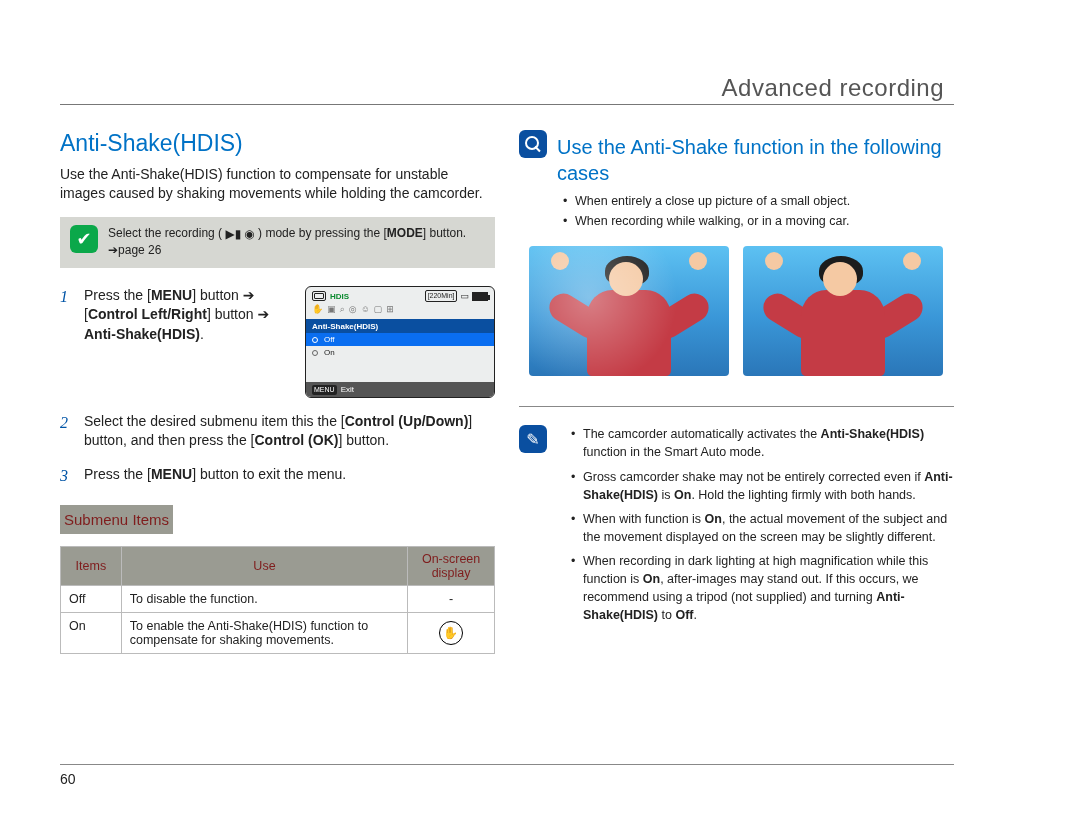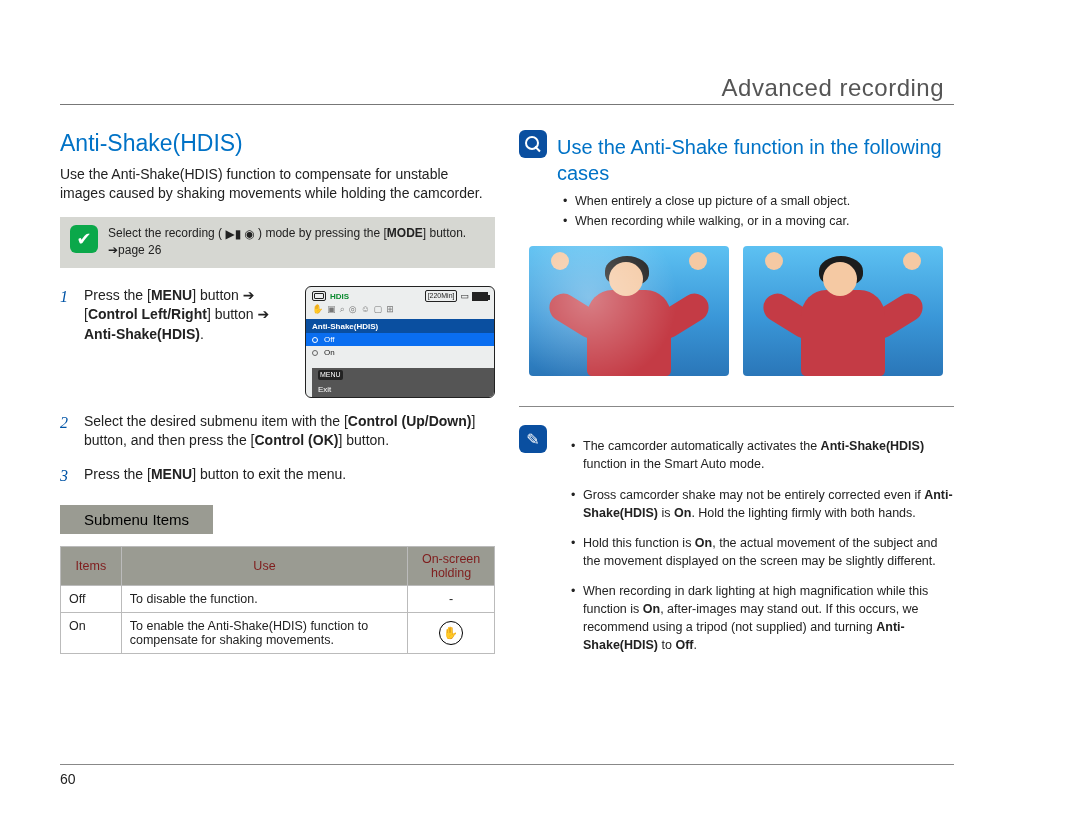--- a/index.html
+++ b/index.html
@@ -39,24 +39,24 @@
   .batt::after { content:""; position:absolute; right:-3px; top:2px; width:2px; height:5px; background:#222; }
   .ministrip { display:flex; gap:4px; padding:0 6px 3px 6px; align-items:center; }
   .ministrip span { font-size: 9px; color:#777; }
   .ministrip .active { color:#0a4fa0; }
   .tabhead { background:#0a4fa0; color:#fff; padding:1px 6px; font-size:8px; font-weight:bold; }
   .menu-area { border-top:1px solid #0a4fa0; }
   .menu-row { display:flex; align-items:center; gap:6px; padding:1px 6px; font-size:8px; }
   .menu-row.sel { background:#0a6ef0; color:#fff; }
   .mdot { width:6px;height:6px;border-radius:50%;border:1px solid #666; display:inline-block; }
   .menu-row.sel .mdot { border-color:#fff; }
-  .lcd-footer { position:absolute; left:6px; right:0; bottom:0; background:#555; color:#fff; font-size:8px; padding:2px 6px; display:flex; align-items:flex-start; gap:4px;flex-direction:column; }
+  .lcd-footer { position:absolute; left:0; right:0; bottom:0; background:#555; color:#fff; font-size:8px; padding:2px 6px; display:flex; align-items:flex-end; gap:4px; }
   .menu-badge { background:#222; color:#fff; padding:0 2px; border-radius:2px; font-size:7px; }
 
-  .sub-heading { display:inline-block; background:#9a9b92; color:#000000; padding:6px 24px; font-size:15px; margin-top:6px; margin-bottom:12px; }
+  .sub-heading { display:inline-block; background:#9a9b92; color:#7f1d1d; padding:6px 4px; font-size:15px; margin-top:6px; margin-bottom:12px; }
   table.sub { border-collapse: collapse; width: 100%; font-size: 12.5px; }
   table.sub th { background:#9a9b92; color:#7f1d1d; font-weight:400; padding:5px 6px; border:1px solid #bbb; }
   table.sub td { padding:6px 8px; border:1px solid #bbb; vertical-align: top; }
   table.sub td.center { text-align:center; vertical-align: middle; }
   .hand-icon { display:inline-flex; width:24px;height:24px;border:1.5px solid #000;border-radius:50%; align-items:center;justify-content:center;font-size:12px; }
 
   
   .callout { display:flex; gap:10px; align-items:flex-start; margin-bottom:6px; }
   .callout-icon { width:28px;height:28px;border-radius:6px;background:#0a4fa0;color:#fff;display:flex;align-items:center;justify-content:center;font-size:16px;flex-shrink:0; position:relative; }
   .callout-icon.search::after { content:""; position:absolute; width:10px;height:10px;border:2px solid #fff;border-radius:50%; left:6px; top:6px; }
@@ -74,21 +74,21 @@
   .torso { position:absolute; top:34px; left:18px; width:84px; height:86px; background:#c43b45; border-radius:30% 30% 6% 6%; }
   .armL { position:absolute; top:30px; left:-6px; width:28px; height:60px; background:#c43b45; border-radius:14px; transform:rotate(-58deg); }
   .armR { position:absolute; top:30px; right:-6px; width:28px; height:60px; background:#c43b45; border-radius:14px; transform:rotate(58deg); }
   .handL { position:absolute; top:-4px; left:-18px; width:18px;height:18px;border-radius:50%;background:#f5c9a3; }
   .handR { position:absolute; top:-4px; right:-18px; width:18px;height:18px;border-radius:50%;background:#f5c9a3; }
   .flash { position:absolute; inset:0; background:radial-gradient(circle at 30% 40%, rgba(255,255,255,0.35), rgba(255,255,255,0) 55%); }
 
   .divider { border-top:1px solid #888; margin:10px 0 18px 0; }
 
   .notes { display:flex; gap:10px; align-items:flex-start; }
-  .notes .bullets > li { margin-bottom:6px;margin-top:12px; }
+  .notes .bullets > li { margin-bottom:6px; }
 
   .page-number { position:absolute; left:60px; bottom:38px; font-size:14px; }
   .bottom-rule { position:absolute; left:60px; right:50px; bottom:60px; border-top:1px solid #888; }
 </style>
 </head>
 <body>
 
 <div class="page">
   <div class="header-title">Advanced recording</div>
   <div class="header-rule-top"></div>
@@ -152,35 +152,35 @@
               </div>
               <div class="lcd-footer">
                 <span class="menu-badge">MENU</span>
                 <span>Exit</span>
               </div>
             </div>
           </div>
         </li>
         <li>
           <span class="num">2</span>
-          <span>Select the desired submenu item with the [</span><b>Control (Up/Down)</b><span>] button, and then press the [</span><b>Control (OK)</b><span>] button.</span>
+          <span>Select the desired submenu item this the [</span><b>Control (Up/Down)</b><span>] button, and then press the [</span><b>Control (OK)</b><span>] button.</span>
         </li>
         <li>
           <span class="num">3</span>
           <span>Press the [</span><b>MENU</b><span>] button to exit the menu.</span>
         </li>
       </ol>
 
       <div class="sub-heading">Submenu Items</div>
       <table class="sub">
         <thead>
           <tr>
             <th style="width:14%">Items</th>
             <th>Use</th>
-            <th style="width:20%">On-screen holding</th>
+            <th style="width:20%">On-screen display</th>
           </tr>
         </thead>
         <tbody>
           <tr>
             <td>Off</td>
             <td>To disable the function.</td>
             <td class="center">-</td>
           </tr>
           <tr>
             <td>On</td>
@@ -227,21 +227,21 @@
         </div>
       </div>
 
       <div class="divider"></div>
 
       <div class="notes">
         <div class="callout-icon pen" style="background:#0a4fa0"></div>
         <ul class="bullets" style="flex:1">
           <li><span>The camcorder automatically activates the </span><b>Anti-Shake(HDIS)</b><span> function in the Smart Auto mode.</span></li>
           <li><span>Gross camcorder shake may not be entirely corrected even if </span><b>Anti-Shake(HDIS)</b><span> is </span><b>On</b><span>. Hold the lighting firmly with both hands.</span></li>
-          <li><span>Hold this function is </span><b>On</b><span>, the actual movement of the subject and the movement displayed on the screen may be slightly different.</span></li>
+          <li><span>When with function is </span><b>On</b><span>, the actual movement of the subject and the movement displayed on the screen may be slightly different.</span></li>
           <li><span>When recording in dark lighting at high magnification while this function is </span><b>On</b><span>, after-images may stand out. If this occurs, we recommend using a tripod (not supplied) and turning </span><b>Anti-Shake(HDIS)</b><span> to </span><b>Off</b><span>.</span></li>
         </ul>
       </div>
     </div>
   </div>
 
   <div class="bottom-rule"></div>
   <div class="page-number">60</div>
 </div>
 

